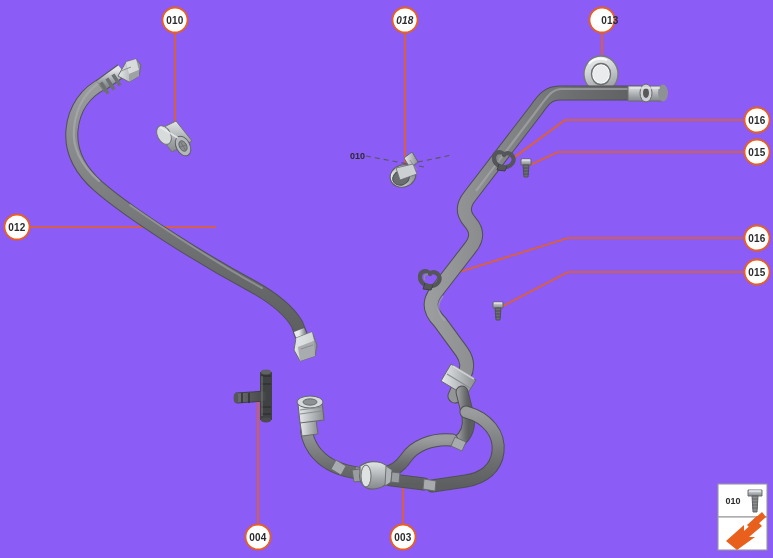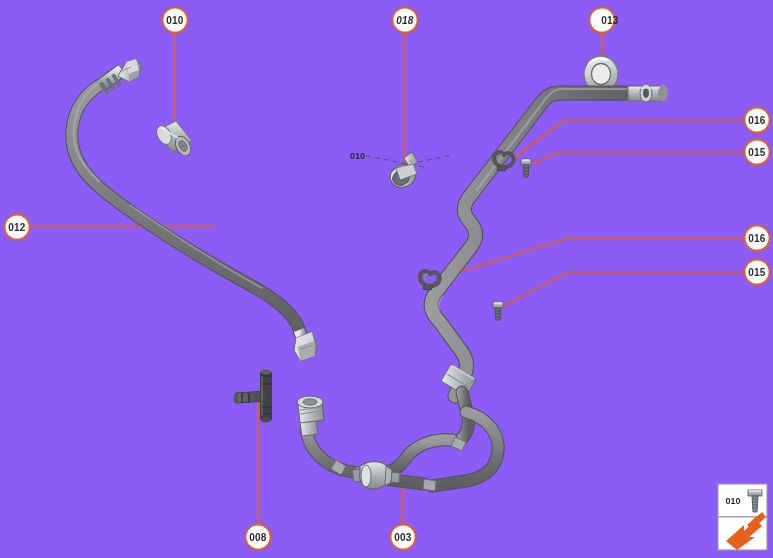--- a/index.html
+++ b/index.html
@@ -359,20 +359,20 @@
   </svg>
 
   <div class="callout-label" style="left:175px; top:20px;">010</div>
   <div class="callout-label" style="left:405px; top:20px;font-style:italic;">018</div>
   <div class="callout-label" style="left:602px; top:20px;margin-left:8px;">013</div>
   <div class="callout-label" style="left:17px; top:227px;">012</div>
   <div class="callout-label" style="left:757px; top:120px;">016</div>
   <div class="callout-label" style="left:757px; top:152px;">015</div>
   <div class="callout-label" style="left:757px; top:238px;">016</div>
   <div class="callout-label" style="left:757px; top:272px;">015</div>
-  <div class="callout-label" style="left:258px; top:537px;">008</div>
+  <div class="callout-label" style="left:258px; top:537px;">004</div>
   <div class="callout-label" style="left:403px; top:537px;">003</div>
 
   <div class="ref-label" style="left:365px; top:156px;">010</div>
 
   <div class="legend-label" style="left:733px; top:501px;">010</div>
 
 </div>
 
 </body></html>

